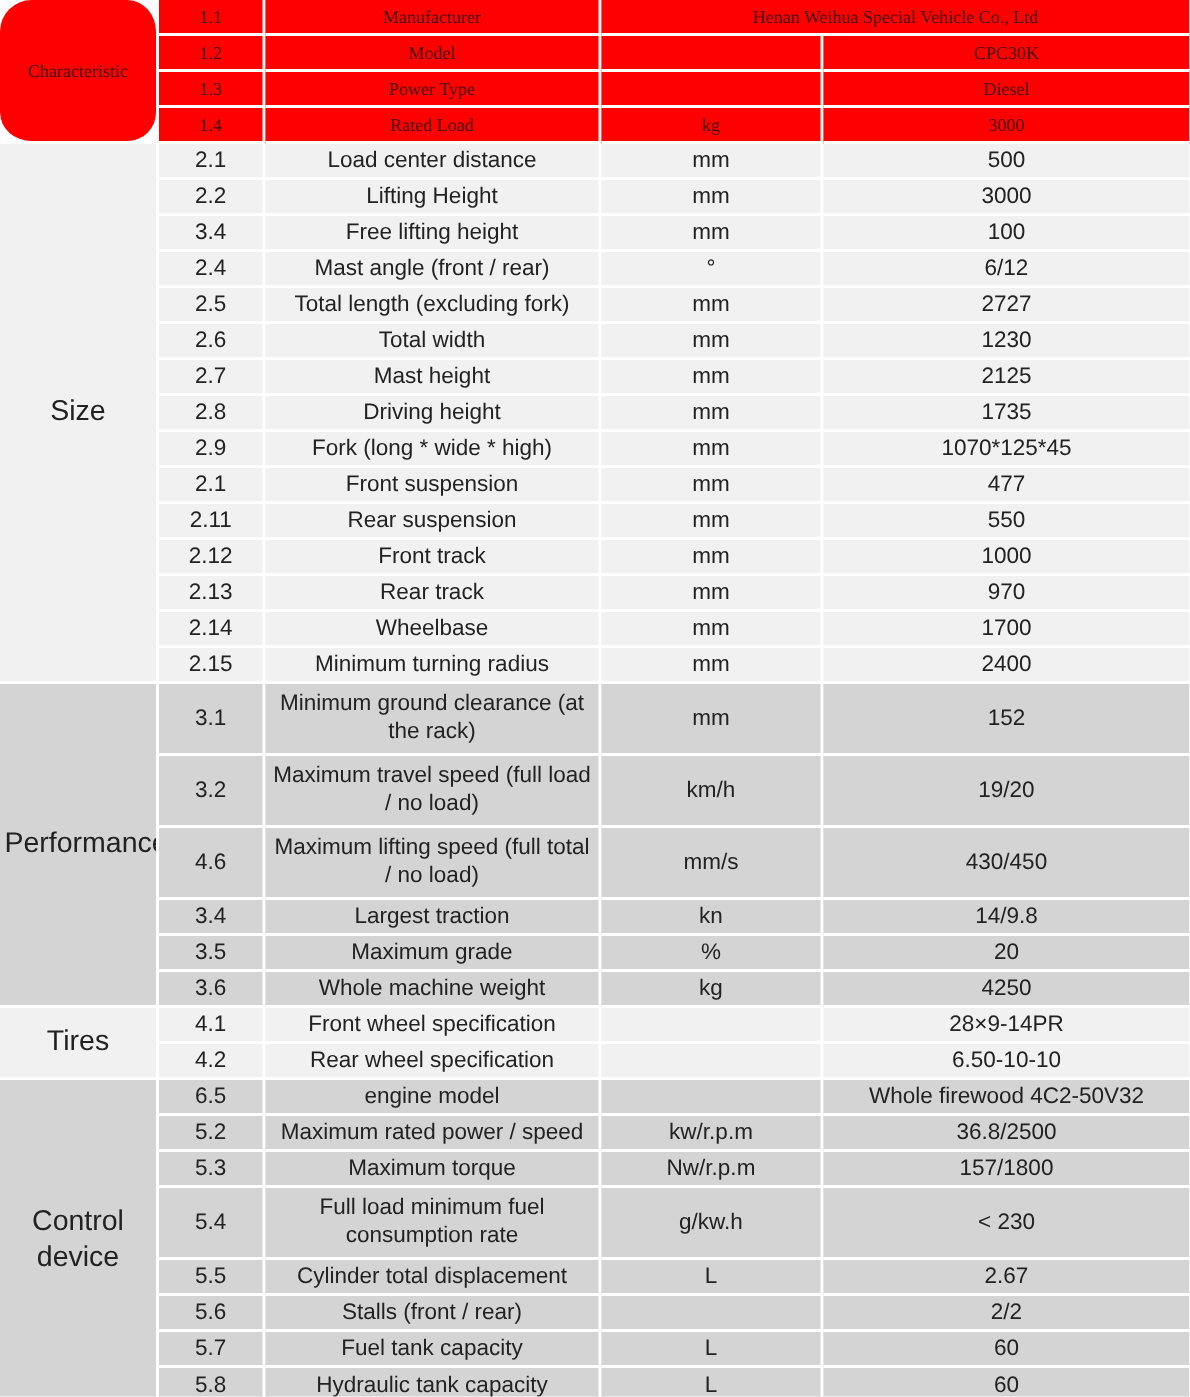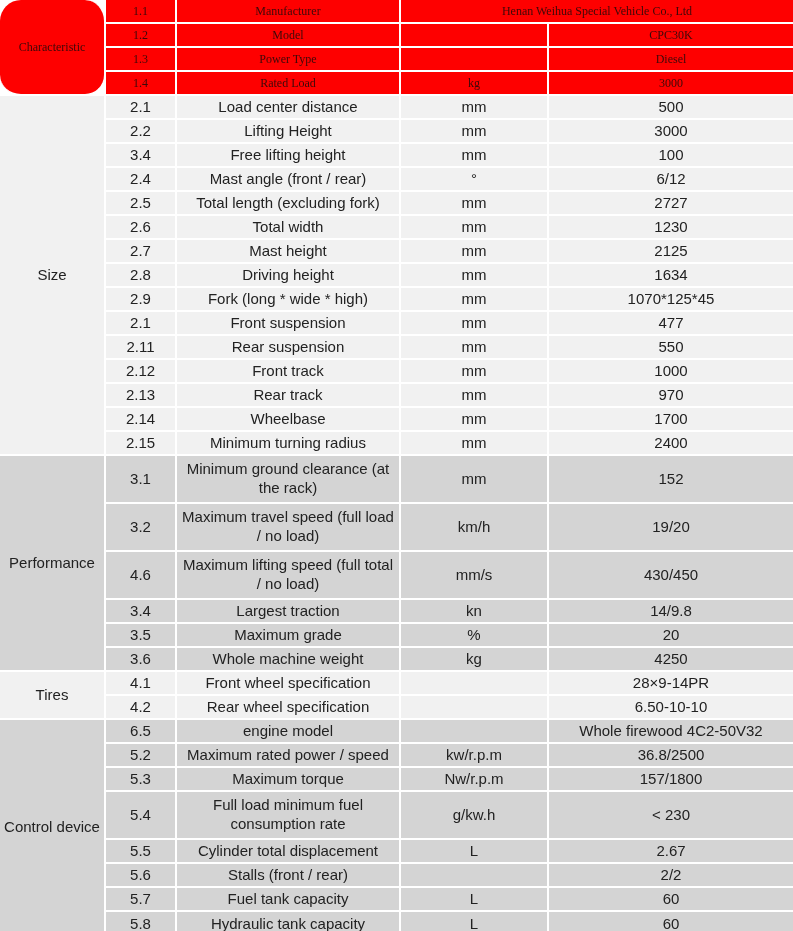--- a/index.html
+++ b/index.html
@@ -47,21 +47,21 @@
     font-size:12px;
   }
   tr.theme-light td{background:var(--light);}
   tr.theme-dark td{background:var(--dark);}
   tr.theme-red td.cat{
     font-family:"Liberation Serif","DejaVu Serif",serif;
     border-radius:21px;
   }
   td.cat{
     font-family:"Liberation Sans","DejaVu Sans",sans-serif;
-    font-size:15px;
+    font-size:19px;
   }
   tr.theme-light td.cat{background:var(--light);}
   tr.theme-dark td.cat{background:var(--dark);margin-left:34px;}
 </style>
 </head>
 <body>
 
 <table>
   <colgroup>
     <col style="width:106px">
@@ -135,21 +135,21 @@
       <tr class="theme-light">
         <td class="num">2.7</td>
         <td class="item">Mast height</td>
         <td class="unit">mm</td>
         <td class="value">2125</td>
       </tr>
       <tr class="theme-light">
         <td class="num">2.8</td>
         <td class="item">Driving height</td>
         <td class="unit">mm</td>
-        <td class="value">1634</td>
+        <td class="value">1735</td>
       </tr>
       <tr class="theme-light">
         <td class="num">2.9</td>
         <td class="item">Fork (long * wide * high)</td>
         <td class="unit">mm</td>
         <td class="value">1070*125*45</td>
       </tr>
       <tr class="theme-light">
         <td class="num">2.1</td>
         <td class="item">Front suspension</td>

